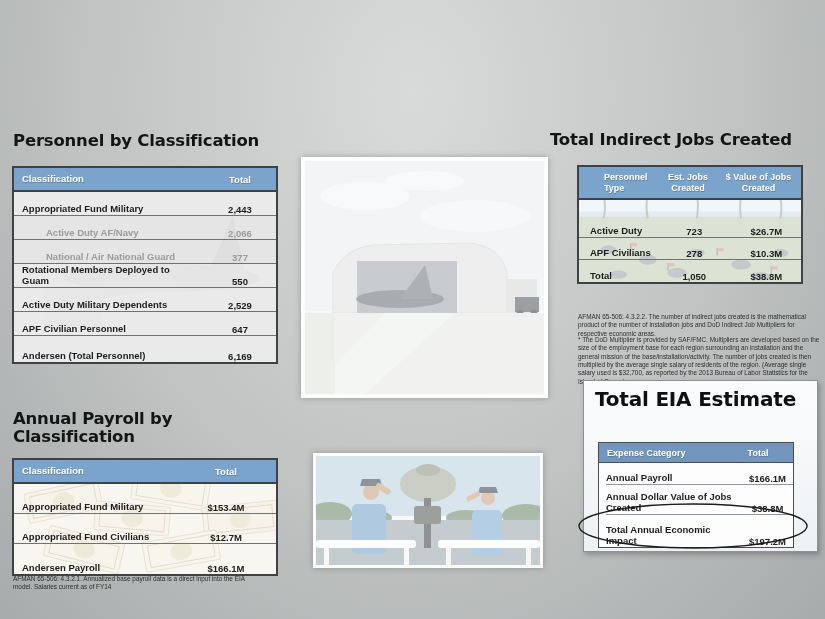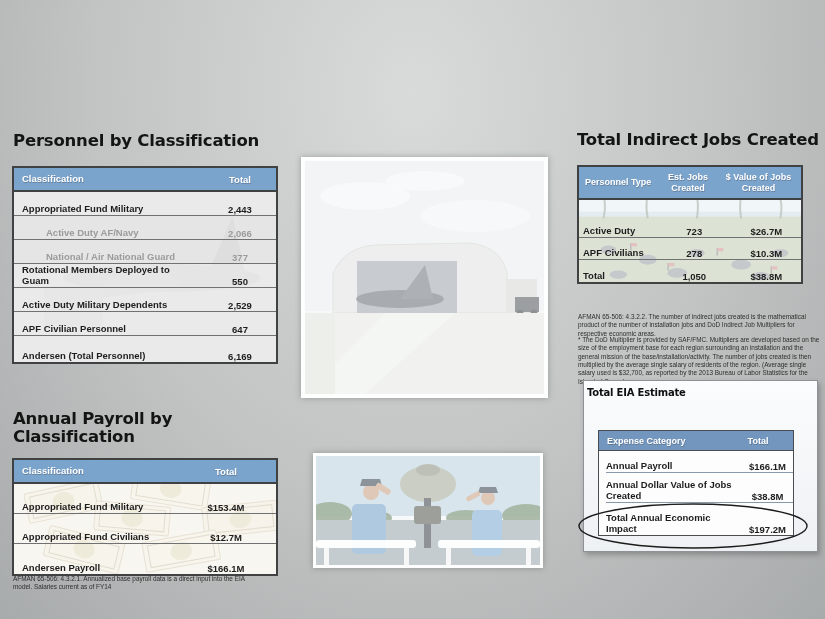--- a/index.html
+++ b/index.html
@@ -41,44 +41,44 @@
   .personnel-tbl .trow.last{height:26px;}
   .personnel-tbl .cell-val,.personnel-tbl .hval{width:72px;text-align:center;}
   .personnel-tbl .trow.sub .cell-label{color:#9b9b9b;padding-left:32px;}
   .personnel-tbl .trow.sub .cell-val{color:#9b9b9b;}
   .personnel-tbl .trow.sub{background:rgba(226,226,226,.72);}
 
   
   .indirect-tbl{left:577px;top:165px;width:226px;background:#dfe6ea;}
   .indirect-tbl .thead{height:33px;}
   .indirect-tbl .hcell{font-size:9px;line-height:1.2;}
-  .indirect-tbl .c1{width:78px;padding-left:6px;box-sizing:border-box;text-align:left;}
+  .indirect-tbl .c1{width:78px;padding-left:25px;box-sizing:border-box;text-align:left;}
   .indirect-tbl .c2{width:62px;text-align:center;}
   .indirect-tbl .c3{width:79px;text-align:center;}
   .indirect-tbl .trow{background:rgba(255,255,255,.55);}
   .indirect-tbl .r1{height:38px;}
   .indirect-tbl .r2,.indirect-tbl .r3,.indirect-tbl .r4{height:22px;}
-  .indirect-tbl .cell-label{padding-left:4px;flex:none;}
+  .indirect-tbl .cell-label{padding-left:11px;flex:none;}
 
   
   .payroll-tbl{left:12px;top:458px;width:266px;background:#efeade;}
   .payroll-tbl .thead{height:24px;}
   .payroll-tbl .trow{height:30px;background:rgba(255,255,255,.48);}
   .payroll-tbl .cell-val,.payroll-tbl .hval{width:100px;text-align:center;}
 
   
   .footnote{position:absolute;font-size:6.4px;line-height:1.3;color:#2d2d2d;font-weight:500;}
 
   
   .eia-panel{position:absolute;left:583px;top:380px;width:235px;height:172px;box-sizing:border-box;
     background:linear-gradient(180deg,#fbfcfd,#eef1f4);border:1px solid #8e9296;
     box-shadow:2px 3px 5px rgba(60,60,60,.35);}
-  .eia-heading{position:absolute;left:3px;top:6px;font-family:"DejaVu Sans","Liberation Sans",sans-serif;
-    font-weight:800;font-size:10px;color:#101010;letter-spacing:-.2px;}
-  .eia-tbl{position:absolute;left:14px;top:49px;width:196px;box-sizing:border-box;
+  .eia-heading{position:absolute;left:11px;top:6px;font-family:"DejaVu Sans","Liberation Sans",sans-serif;
+    font-weight:800;font-size:20px;color:#101010;letter-spacing:-.2px;}
+  .eia-tbl{position:absolute;left:14px;top:61px;width:196px;box-sizing:border-box;
     border:1.5px solid #4a4d50;background:#fdfdfe;}
   .eia-tbl .thead{height:20px;background:#7296bd;border-bottom:1px solid #4a4d50;}
   .eia-tbl .hcell{font-size:9px;}
   .eia-tbl .c1{width:126px;padding-left:8px;box-sizing:border-box;text-align:left;}
   .eia-tbl .c2{width:66px;text-align:center;}
   .eia-tbl .trow{border-bottom:1px solid #8b9aab;background:transparent;margin-left:7px;}
   .eia-tbl .r1{height:22px;}
   .eia-tbl .r2{height:30px;}
   .eia-tbl .r3{height:32px;border-bottom:none;}
   .eia-tbl .cell-label{padding-left:0;flex:none;}
@@ -157,21 +157,21 @@
       <rect x="210" y="136" width="24" height="15" fill="#4c5157"></rect>
       <circle cx="215" cy="152" r="3.5" fill="#33363a"></circle>
       <circle cx="229" cy="152" r="3.5" fill="#33363a"></circle>
       <rect y="152" width="239" height="81" fill="#e6e7e4"></rect>
       <path d="M0,233 L80,152 L150,152 L60,233 Z" fill="#eceeea"></path>
       <rect y="152" width="30" height="81" fill="#dfe3d9"></rect>
       <rect width="239" height="233" fill="#ffffff" opacity="0.45"></rect>
     </svg>
   </div>
 
-  <div class="h-section" style="left:577px;top:131px;">Total Indirect Jobs Created</div>
+  <div class="h-section" style="left:550px;top:131px;">Total Indirect Jobs Created</div>
 
   <div class="tbl indirect-tbl">
     <svg class="backdrop" viewBox="0 0 226 139" preserveAspectRatio="none">
       <rect width="226" height="58" fill="#d3e2ec"></rect>
       <rect y="54" width="226" height="8" fill="#a8c6d6"></rect>
       <rect y="60" width="226" height="79" fill="#94aa7f"></rect>
       <g stroke="#41533f" stroke-width="2" fill="none" opacity="0.85">
         <path d="M25,62 q4,-22 -3,-36"></path>
           <path d="M70,62 q-4,-24 4,-38"></path>
         <path d="M120,62 q3,-20 -2,-34"></path>

